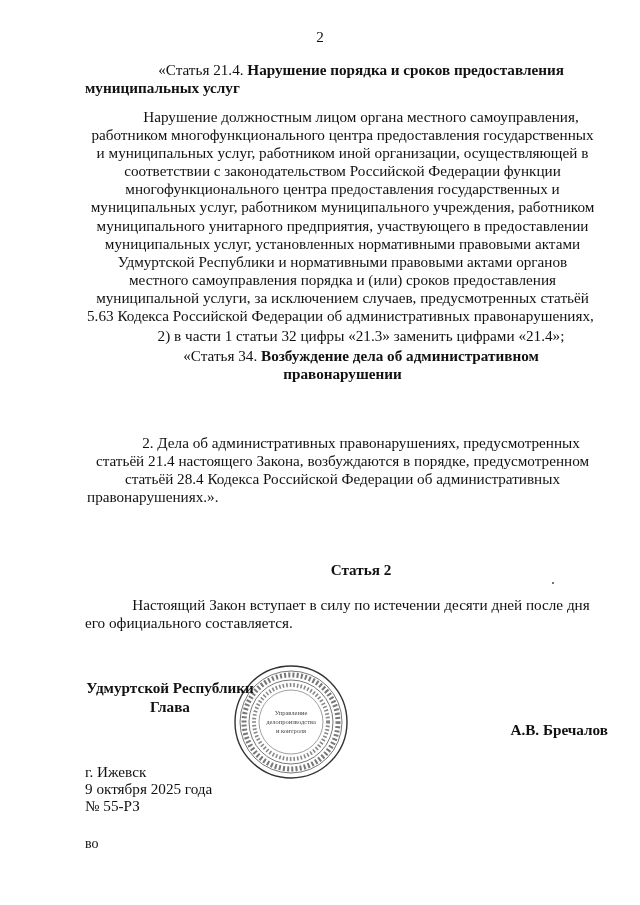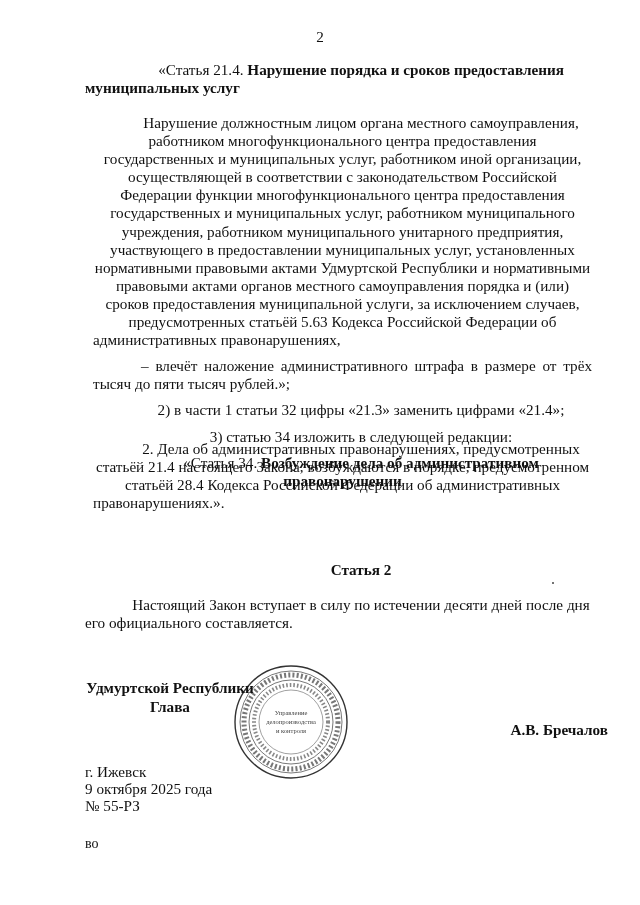--- a/index.html
+++ b/index.html
@@ -27,21 +27,21 @@
     .block {
       position: absolute;
       left: 85px;
       width: 515px;
     }
     .justify {
       text-align: justify;
       text-align-last: left;
     }
     .indent { text-indent: 37px; text-align: center; }
-    p { margin: 8px; }
+    p { margin: 2px; }
     b { font-weight: bold; }
     .heading-1 { top: 61px; }
     .para-1 { top: 106px; }
     .dash-line { text-indent: 48px; }
     .art2-title { top: 561px; font-weight: bold; }
     .art2-text { top: 596px; }
     .sig-left {
       position: absolute;
       top: 678px;
       left: 85px;
@@ -91,23 +91,21 @@
 
 <div class="page-number">2</div>
 
 <div class="block heading-1 justify indent">
   <span>«Статья 21.4.</span>
   <b>Нарушение порядка и сроков предоставления муниципальных услуг</b>
 </div>
 
 <div class="block para-1">
   <p class="justify indent">Нарушение должностным лицом органа местного самоуправления, работником многофункционального центра предоставления государственных и муниципальных услуг, работником иной организации, осуществляющей в соответствии с законодательством Российской Федерации функции многофункционального центра предоставления государственных и муниципальных услуг, работником муниципального учреждения, работником муниципального унитарного предприятия, участвующего в предоставлении муниципальных услуг, установленных нормативными правовыми актами Удмуртской Республики и нормативными правовыми актами органов местного самоуправления порядка и (или) сроков предоставления муниципальной услуги, за исключением случаев, предусмотренных статьёй 5.63 Кодекса Российской Федерации об административных правонарушениях,</p>
-  <p class="justify dash-line">– влечёт наложение административного штрафа в размере от трёх тысяч до пяти тысяч рублей.»;</p>
   <p class="indent">2)  в части 1 статьи 32 цифры «21.3» заменить цифрами «21.4»;</p>
-  <p class="indent">3)  статью 34 изложить в следующей редакции:</p>
   <p class="indent">
     <span>«Статья 34.</span>
     <b>Возбуждение дела об административном правонарушении</b>
   </p>
 </div>
 
 <div class="block" style="top:432px;">
   <p class="justify indent">2. Дела об административных правонарушениях, предусмотренных статьёй 21.4 настоящего Закона, возбуждаются в порядке, предусмотренном статьёй 28.4 Кодекса Российской Федерации об административных правонарушениях.».</p>
 </div>
 

